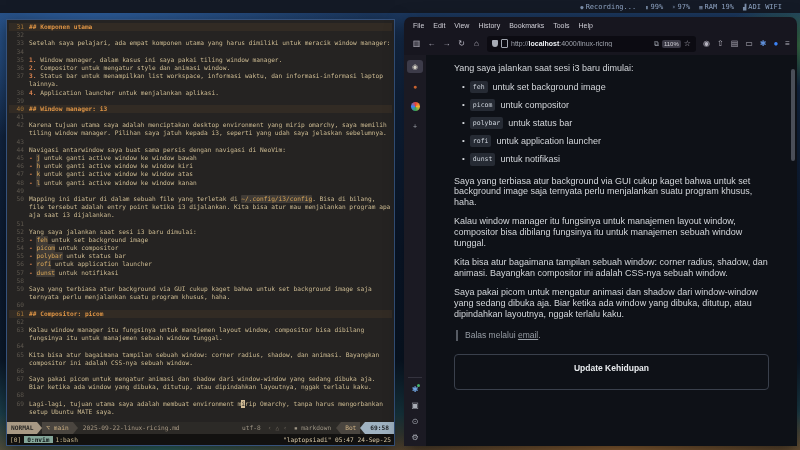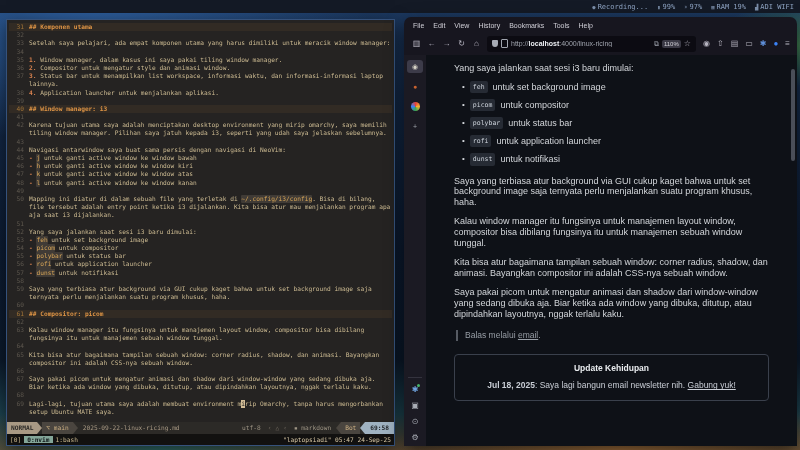--- a/index.html
+++ b/index.html
@@ -11,21 +11,21 @@
       radial-gradient(260px 80px at 160px 448px, #2e6b68 0%, rgba(46,107,104,0) 75%),
       radial-gradient(400px 160px at 90px 30px, #2e5f9e 0%, rgba(46,95,158,0) 70%),
       linear-gradient(180deg,#1d3a62 0%,#142a49 22%,#0d1c33 55%,#0c1a2c 80%,#1d4350 92%,#5d4a33 100%);
   }
   
   .taskbar{position:absolute;left:0;top:0;width:800px;height:13px;background:#141a26;
     display:flex;align-items:center;font-size:7px;color:#8fa;color:#8ea3c2;}
   .tb-left{display:flex;align-items:center;gap:3px;padding-left:23px;color:#6f9fd8;font-weight:bold;margin-top:40px;}
   .tb-appicon{font-size:6px;color:#5f8fd0;}
   .tb-clock{position:absolute;left:0;right:0;text-align:center;color:#a9b6ca;}
-  .tb-right{margin-left:auto;display:flex;align-items:center;gap:9px;padding-right:6px;position:relative;}
+  .tb-right{margin-left:auto;display:flex;align-items:center;gap:9px;padding-right:18px;position:relative;}
   .tb-item{display:flex;align-items:center;gap:2px;white-space:nowrap;}
   .tb-ico{font-size:5.5px;opacity:.85;}
   
   .term{position:absolute;left:6px;top:19px;width:387px;height:425px;background:#252322;
     border:1px solid #35527c;box-shadow:0 5px 16px rgba(0,0,0,.55);display:flex;flex-direction:column;}
   .term-buf{flex:1;overflow:hidden;padding:3px 2px 0 2px;}
   .trow{display:flex;height:8.2px;line-height:8.3px;font-size:6.2px;white-space:pre;}
   .trow.row-h{background:rgba(222,150,70,.07);}
   .tnum{width:15px;flex:0 0 15px;text-align:right;margin-right:5px;color:#5d574e;}
   .row-h .tnum{color:#a07438;}
@@ -301,23 +301,20 @@
         <div id="paras">
             <p>Kalau window manager itu fungsinya untuk manajemen layout window, compositor bisa dibilang fungsinya itu untuk manajemen sebuah window tunggal.</p>
             <p>Kita bisa atur bagaimana tampilan sebuah window: corner radius, shadow, dan animasi. Bayangkan compositor ini adalah CSS-nya sebuah window.</p>
             <p>Saya pakai picom untuk mengatur animasi dan shadow dari window-window yang sedang dibuka aja. Biar ketika ada window yang dibuka, ditutup, atau dipindahkan layoutnya, nggak terlalu kaku.</p>
           </div>
         <div class="reply">
           <span>Balas melalui </span><a class="lnk">email</a><span>.</span>
         </div>
         <div class="ubox">
           <div class="ubox-title">Update Kehidupan</div>
-          <div class="ubox-line">
-            <b>Jul 18, 2025</b><span>: Saya lagi bangun email newsletter nih. </span><a class="lnk">Gabung yuk!</a>
-          </div>
         </div>
 
       </div>
       <div class="scrollbar"></div>
     </div>
   </div>
 
 </div>
 
 </body></html>

